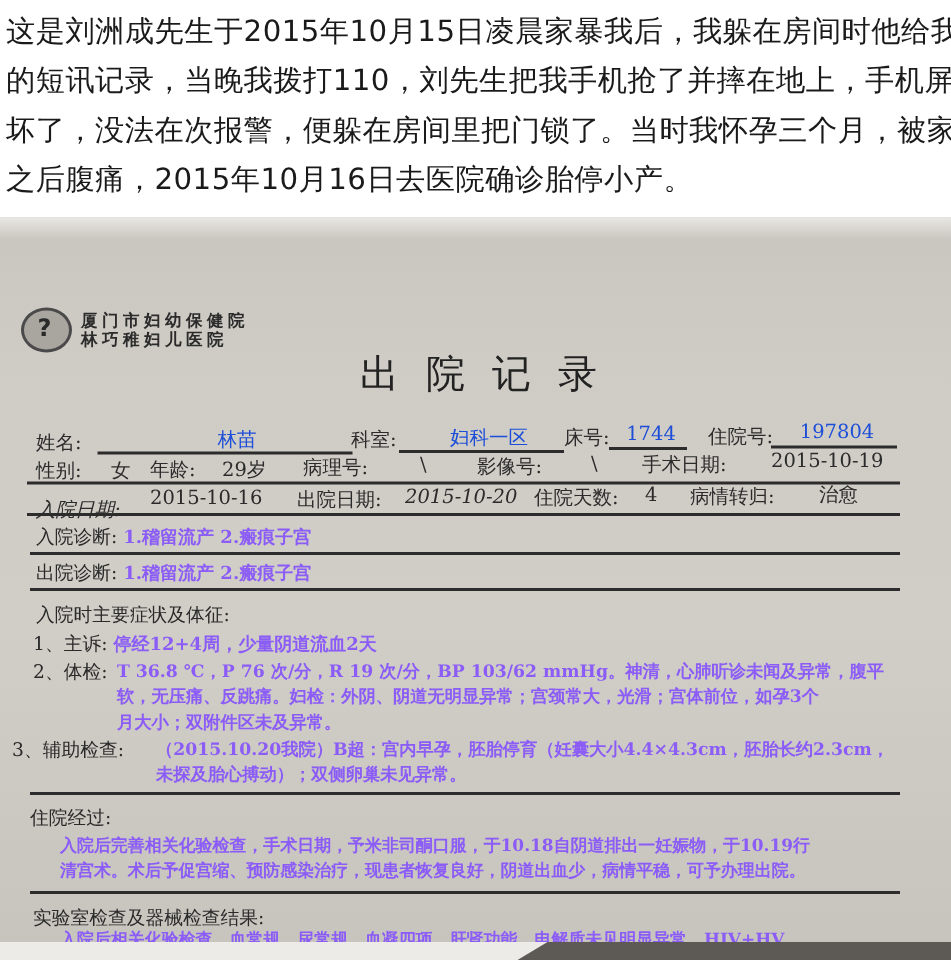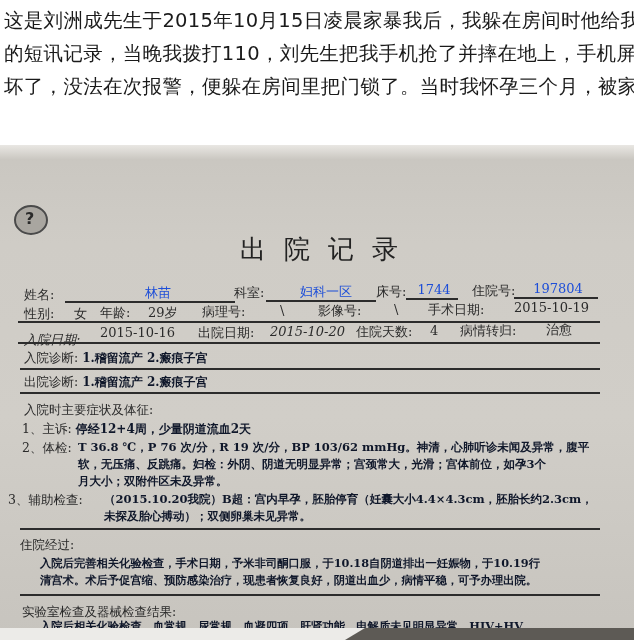--- a/index.html
+++ b/index.html
@@ -39,46 +39,51 @@
       position: absolute; left: 240px; top: 232px; font-size: 26px; letter-spacing: 18px; color: #222;
     }
     .row {
       position: absolute; left: 18px; width: 478px; font-size: 13px; color: #2b2b2b; white-space: nowrap;
     }
     .field { position: absolute; }
     .val { position: absolute; text-align: center; color: #1d4ed8; }
     .uline { position: absolute; height: 1.5px; background: #2c2c2c; }
     .hr { position: absolute; left: 18px; width: 480px; height: 1.6px; background: #2c2c2c; }
     .txt { position: absolute; font-size: 12.5px; color: #2a2a2a; white-space: nowrap; }
-    .hw { font-family: "DejaVu Serif", serif; font-weight: bold; font-size: 12px; color: #0f172a; }
+    .hw { font-family: "DejaVu Serif", serif; font-weight: bold; font-size: 12px; color: #8b5cf6; }
     .paper-bottom {
       position: absolute; left: 0; top: 628px; width: 634px; height: 12px;
       background: #ecebe8;
     }
     .paper-bottom .dark {
       position: absolute; left: 345px; top: 0; width: 300px; height: 12px;
       background: #5d5a55;
       clip-path: polygon(20px 0, 100% 0, 100% 100%, 0 100%);
     }
   </style>
 </head>
 <body>
 
 <div class="caption">
   <div class="line">这是刘洲成先生于2015年10月15日凌晨家暴我后，我躲在房间时他给我发</div>
   <div class="line">的短讯记录，当晚我拨打110，刘先生把我手机抢了并摔在地上，手机屏幕</div>
   <div class="line">坏了，没法在次报警，便躲在房间里把门锁了。当时我怀孕三个月，被家暴</div>
+  <div class="line">之后腹痛，2015年10月16日去医院确诊胎停小产。</div>
 </div>
 
 <div class="photo">
   <div class="topshade"></div>
 </div>
 
 <div class="hosp">
   <div class="logo"></div>
+  <div class="names serif">
+    <div>厦门市妇幼保健院</div>
+    <div>林巧稚妇儿医院</div>
+  </div>
 </div>
 
 <div class="doc-title serif">出院记录</div>
 
 <div class="row serif" style="top:284px;">
   <span class="field" style="left:6px;top:2px;">姓名:</span>
   <span class="val" style="left:70px;width:140px;top:0;">林苗</span>
   <span class="uline" style="left:47px;top:17px;width:170px;"></span>
   <span class="field" style="left:216px;top:0;">科室:</span>
   <span class="val" style="left:258px;width:100px;top:-1px;">妇科一区</span>

